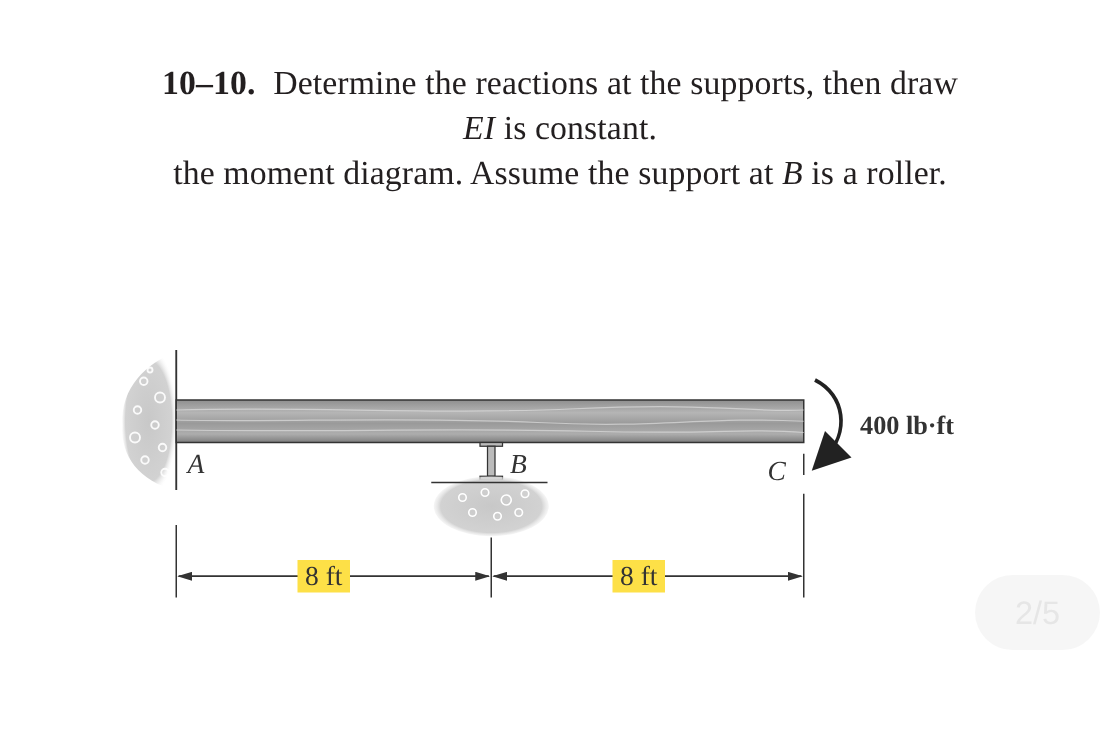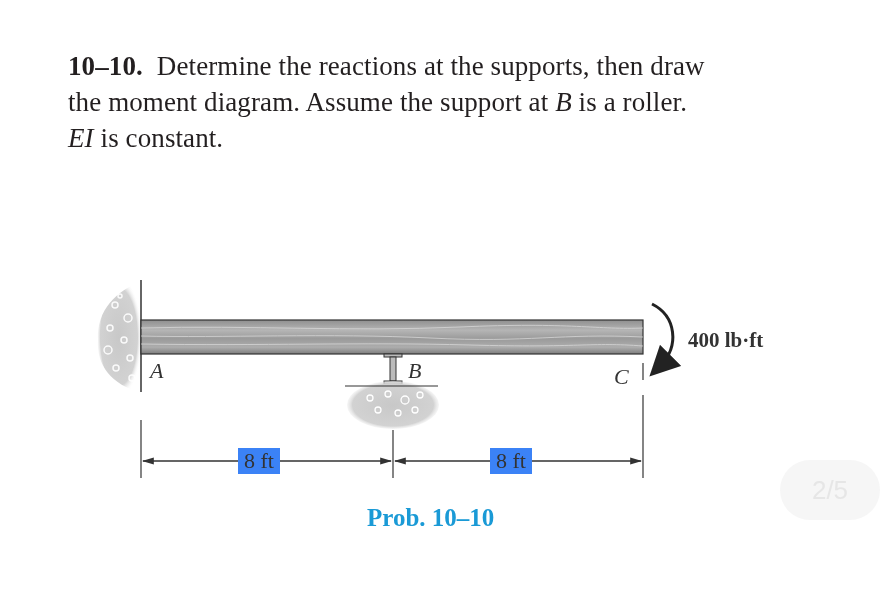--- a/index.html
+++ b/index.html
@@ -2,44 +2,44 @@
 <html><head>
 <meta charset="utf-8">
 <style>
   html, body { margin: 0; padding: 0; }
   body {
     width: 890px; height: 594px; background: #ffffff; position: relative; overflow: hidden;
     font-family: "Liberation Serif", "DejaVu Serif", serif; color: #231f20;
   }
   .problem {
     position: absolute; left: 68px; top: 48px; width: 760px;
-    font-size: 27px; line-height: 36px; letter-spacing: 0.1px;
+    font-size: 27px; line-height: 36px; letter-spacing: 0.1px; text-align: center;
   }
   .problem .num { font-weight: bold; margin-right: 14px; }
   .problem i { font-style: italic; }
   .figure { position: absolute; left: 0; top: 0; width: 890px; height: 594px; }
   .lbl { position: absolute; font-size: 22px; font-style: italic; color: #333; }
-  .dim { position: absolute; font-size: 22px; color: #333; background: #3b82f6; padding: 0 6px; }
+  .dim { position: absolute; font-size: 22px; color: #333; background: #fde047; padding: 0 6px; }
   .moment-lbl { position: absolute; font-size: 21px; color: #333; font-weight: bold; }
   .caption {
     position: absolute; left: 367px; top: 504px; font-size: 25px; font-weight: bold; color: #1a9ad6;
   }
   .pager {
     position: absolute; left: 780px; top: 460px; width: 100px; height: 60px; border-radius: 30px;
     background: rgba(240,240,240,0.6); display: flex; align-items: center; justify-content: center;
     font-family: "Liberation Sans", sans-serif; font-size: 26px; color: #e6e6e6;
   }
 </style>
 </head>
 <body>
 
 <div class="problem">
   <div><span class="num">10–10.</span><span>Determine the reactions at the supports, then draw</span></div>
+  <div><i>EI</i><span> is constant.</span></div>
   <div><span>the moment diagram. Assume the support at </span><i>B</i><span> is a roller.</span></div>
-  <div><i>EI</i><span> is constant.</span></div>
 </div>
 
 <div class="figure">
   <svg width="890" height="594">
     <defs>
       <linearGradient id="wood" x1="0" y1="0" x2="0" y2="1">
         <stop offset="0" stop-color="#8f8f8f"></stop>
         <stop offset="0.3" stop-color="#b5b5b5"></stop>
         <stop offset="0.55" stop-color="#9a9a9a"></stop>
         <stop offset="0.8" stop-color="#adadad"></stop>
@@ -114,16 +114,15 @@
       <line x1="641" y1="461" x2="395" y2="461" marker-end="url(#arr)"></line>
     </g>
   </svg>
 
   <span class="lbl" style="left:150px; top:358px;">A</span>
   <span class="lbl" style="left:408px; top:358px;">B</span>
   <span class="lbl" style="left:614px; top:364px;">C</span>
   <span class="moment-lbl" style="left:688px; top:328px;">400 lb·ft</span>
   <span class="dim" style="left:238px; top:448px;">8 ft</span>
   <span class="dim" style="left:490px; top:448px;">8 ft</span>
-  <span class="caption">Prob. 10–10</span>
 </div>
 
 <div class="pager">2/5</div>
 
 </body></html>

